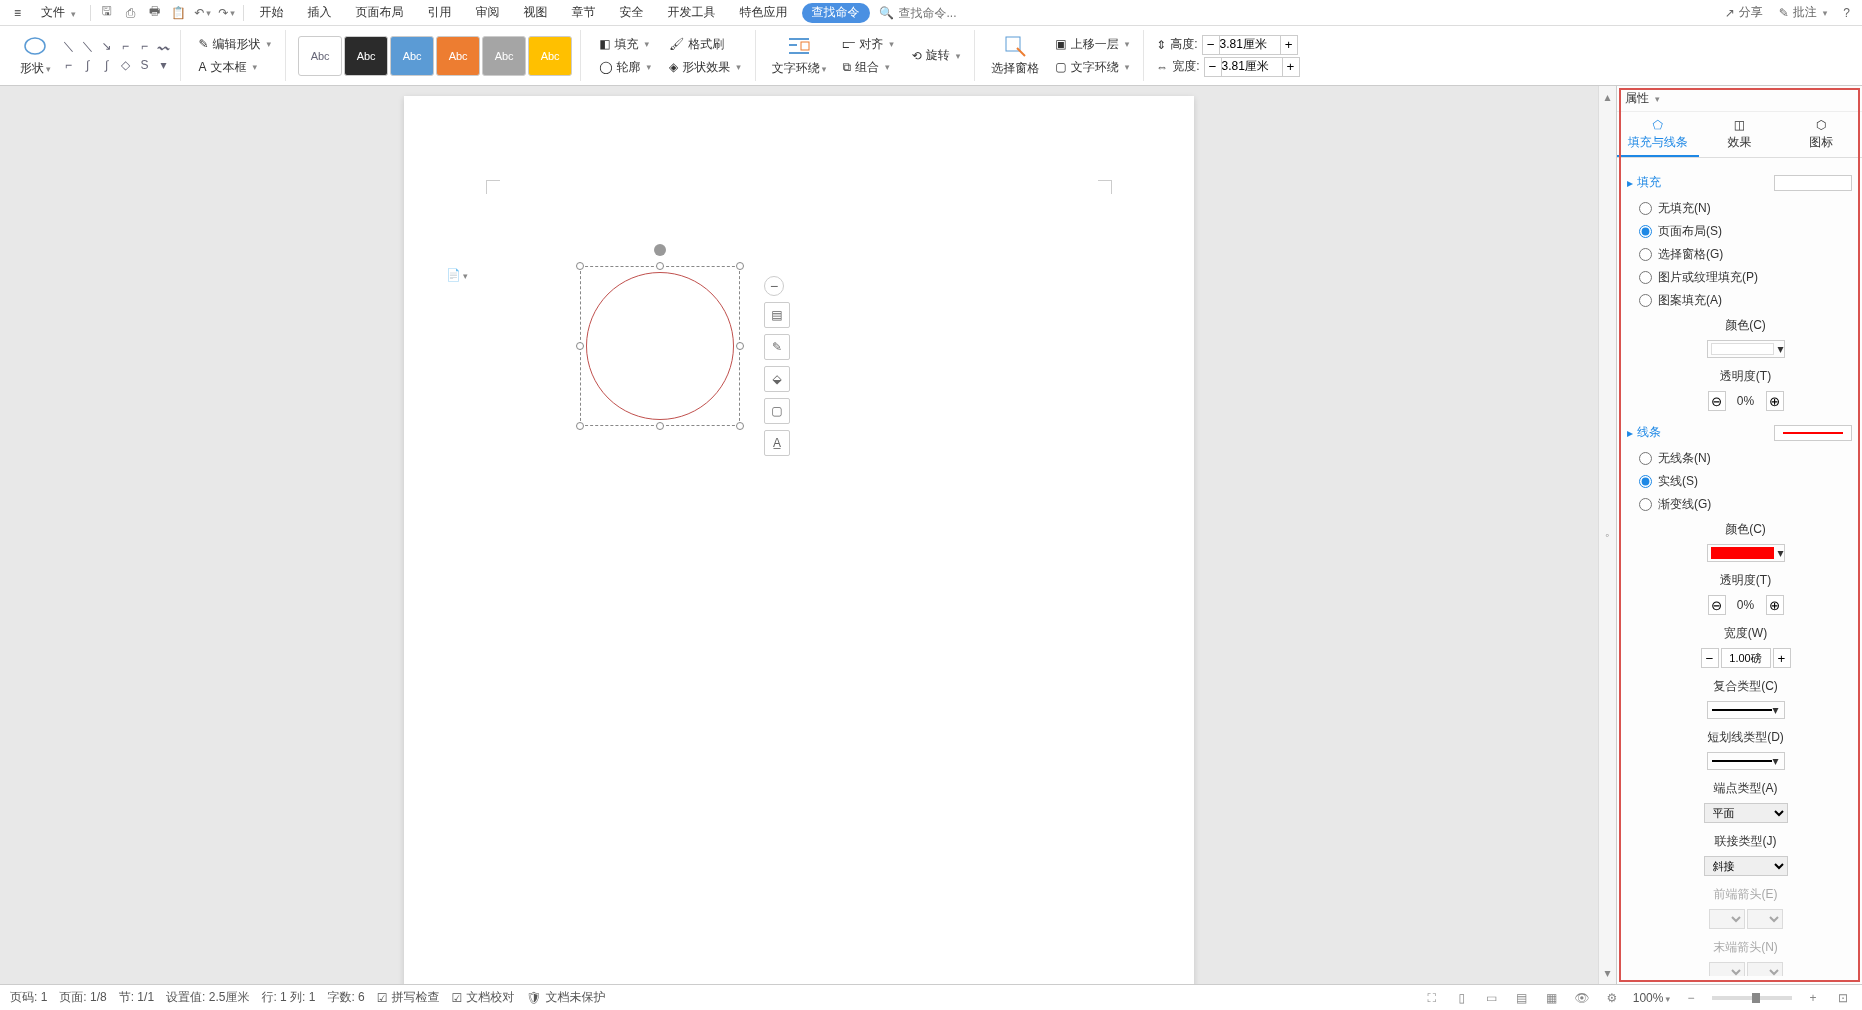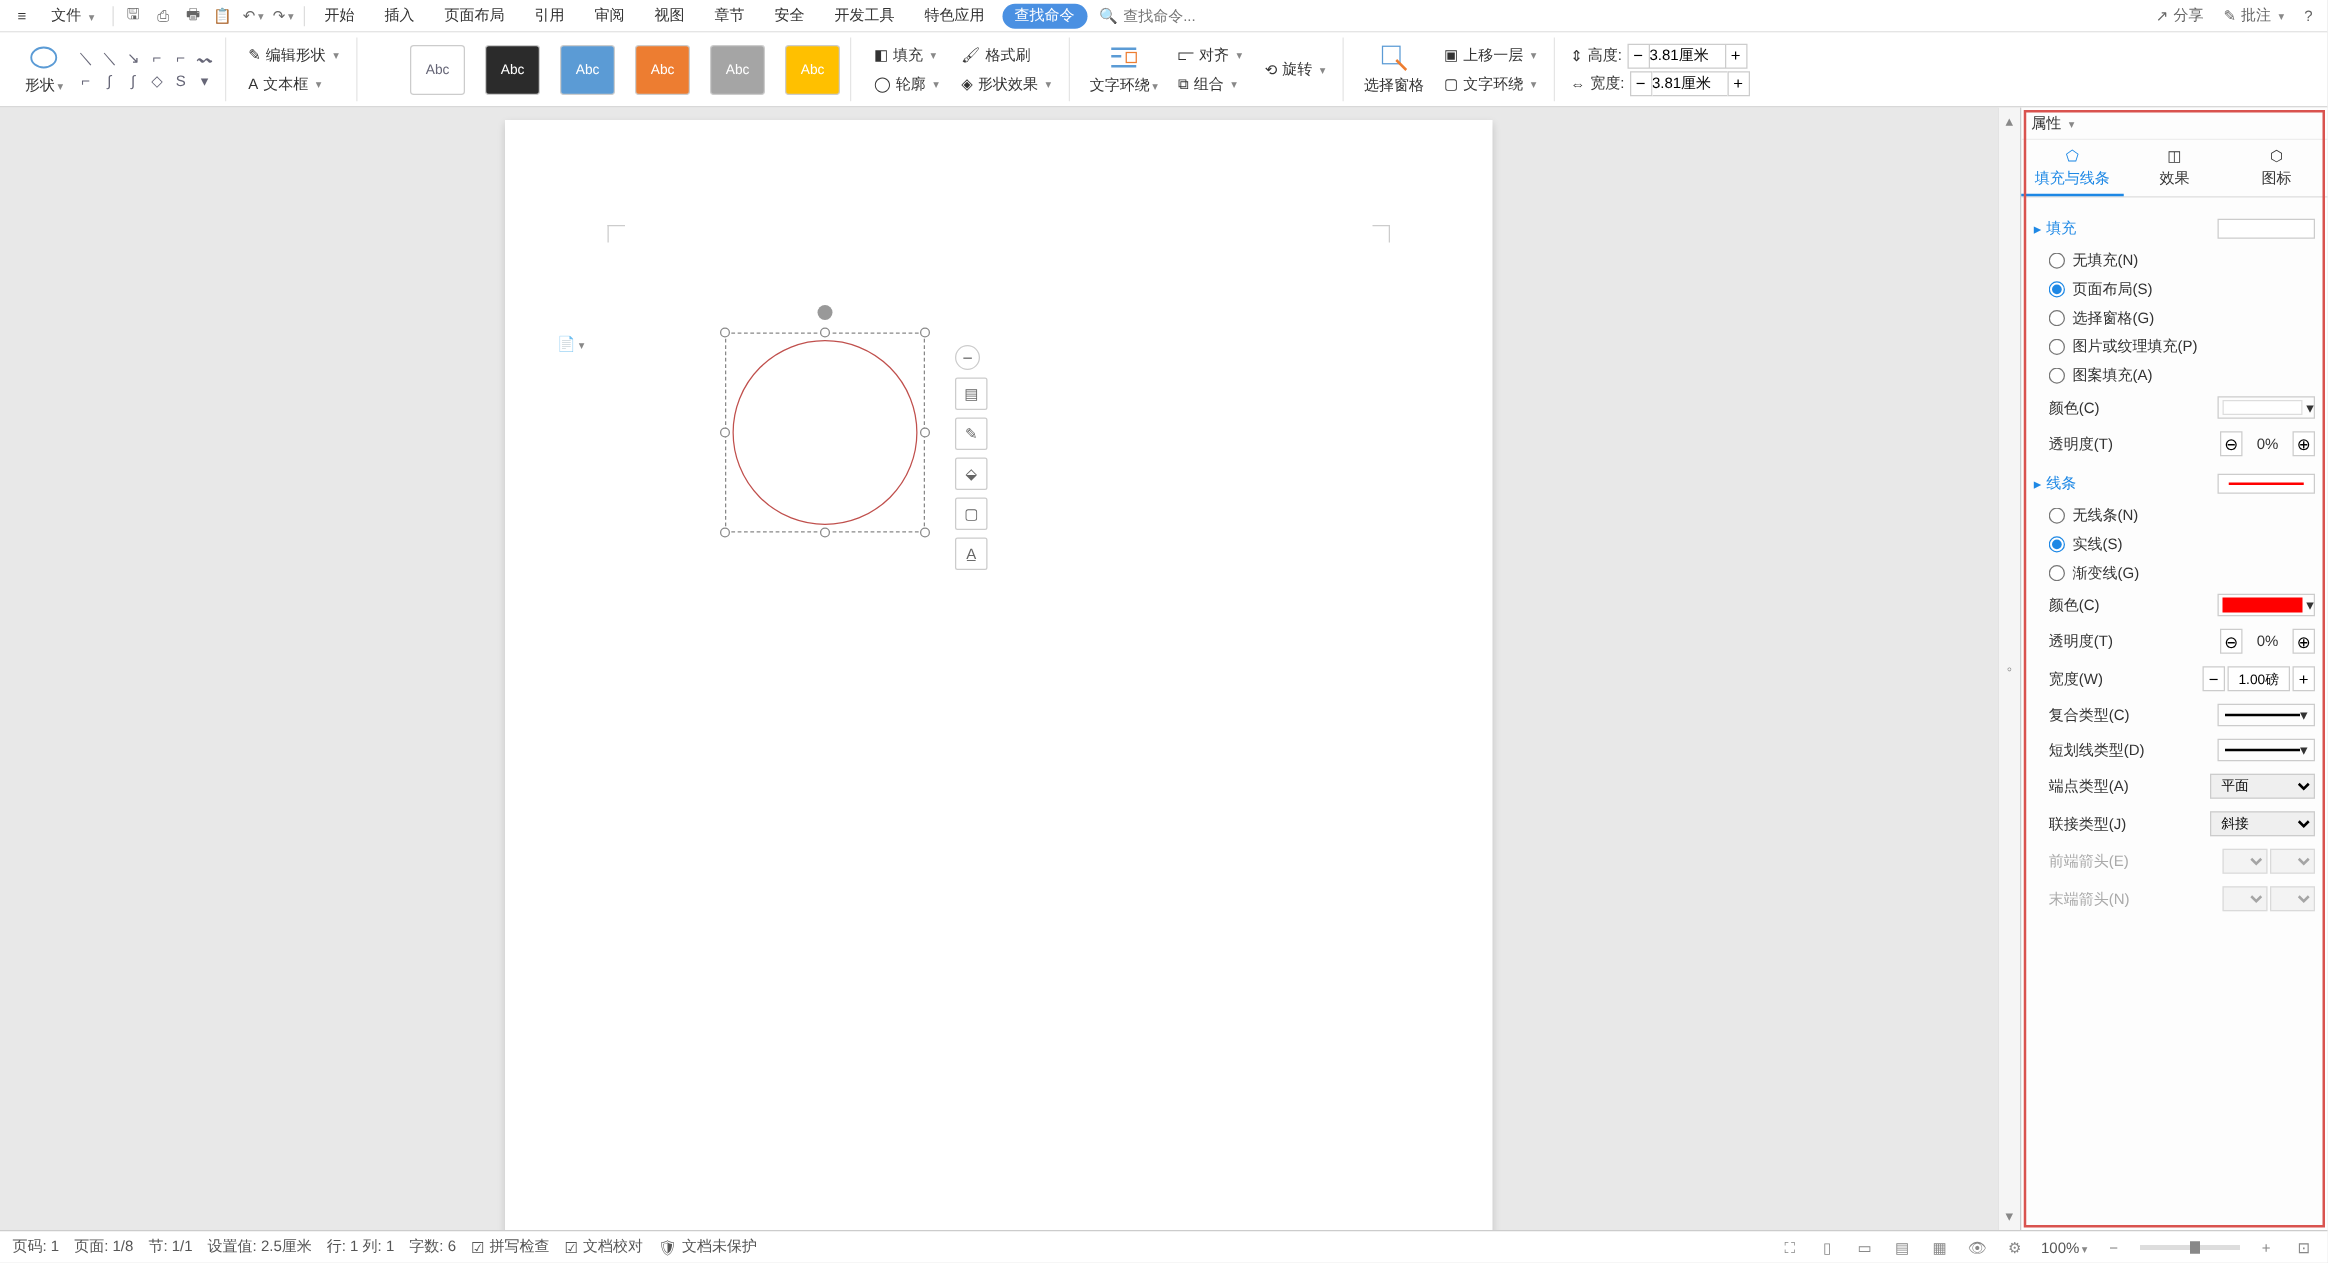--- a/index.html
+++ b/index.html
@@ -19,21 +19,21 @@
 
 
 .ribbon { height: 60px; background: #fff; border-bottom: 1px solid #ccc; display: flex; align-items: stretch; padding: 4px 8px; gap: 4px; }
 .ribbon-group { display: flex; align-items: center; gap: 6px; padding: 0 8px; border-right: 1px solid #e5e5e5; }
 .ribbon-group:last-child { border-right: none; }
 .shape-btn { display: flex; flex-direction: column; align-items: center; gap: 2px; padding: 2px 4px; cursor: pointer; }
 .shape-btn .bigicon { width: 24px; height: 24px; }
 .shape-grid { display: grid; grid-template-columns: repeat(6, 16px); grid-template-rows: repeat(2, 16px); gap: 3px; }
 .shape-grid span { width: 16px; height: 16px; display: flex; align-items: center; justify-content: center; color: #667; cursor: pointer; }
 .text-btn { display: flex; align-items: center; gap: 4px; padding: 2px 6px; cursor: pointer; font-size: 12px; }
-.style-row { display: flex; gap: 16px; margin-left: 30px; }
+.style-row { display: flex; gap: 2px; }
 .style-swatch { width: 44px; height: 40px; border: 1px solid #ccc; border-radius: 3px; display: flex; align-items: center; justify-content: center; font-size: 11px; cursor: pointer; }
 .sw-white { background: #fff; color: #667; }
 .sw-black { background: #2b2b2b; color: #fff; }
 .sw-blue { background: #5b9bd5; color: #fff; }
 .sw-orange { background: #ed7d31; color: #fff; }
 .sw-gray { background: #a5a5a5; color: #fff; }
 .sw-yellow { background: #ffc000; color: #fff; }
 .col-btns { display: flex; flex-direction: column; gap: 2px; }
 .dim-row { display: flex; align-items: center; gap: 4px; font-size: 12px; }
 .dim-row .stepper { display: flex; align-items: center; }
@@ -68,21 +68,21 @@
 .props-outline { position: absolute; inset: 2px; border: 2px solid #d9534f; pointer-events: none; }
 .props-title { padding: 4px 8px; font-size: 12px; border-bottom: 1px solid #eee; display:flex; align-items:center; gap:4px; }
 .props-tabs { display: flex; border-bottom: 1px solid #ddd; }
 .props-tab { flex: 1; text-align: center; padding: 6px 0 4px; font-size: 12px; cursor: pointer; display:flex; flex-direction:column; align-items:center; gap:2px; }
 .props-tab.active { color: #1e88e5; border-bottom: 2px solid #1e88e5; }
 .props-body { padding: 8px 10px; overflow-y: auto; height: calc(100% - 80px); }
 .section-hdr { color: #1e88e5; font-size: 12px; margin: 8px 0 6px; display: flex; align-items: center; gap: 4px; cursor: pointer; }
 .section-hdr .sw { width: 78px; height: 16px; border: 1px solid #ccc; margin-left: auto; background:#fff; }
 .radio-row { display: flex; align-items: center; gap: 6px; padding: 3px 0 3px 12px; font-size: 12px; cursor: pointer; }
 .radio-row input { accent-color: #1e88e5; }
-.prop-row { display: flex; align-items: center; gap: 6px; padding: 5px 0 5px 12px; font-size: 12px; }
+.prop-row { display: flex; align-items: center; gap: 6px; padding: 5px 0 5px 12px; font-size: 12px; flex-direction: column; }
 .prop-row .lbl { flex: 1; }
 .prop-row .ctl { display: flex; align-items: center; gap: 2px; }
 .prop-row select, .prop-row input[type=text] { height: 20px; border: 1px solid #ccc; font-size: 11px; padding: 0 4px; }
 .color-sw { width: 78px; height: 18px; border: 1px solid #ccc; cursor: pointer; display:flex; align-items:center; }
 .color-sw .chip { flex:1; height: 12px; margin: 0 3px; }
 .sm-btn { width: 18px; height: 20px; border: 1px solid #ccc; background: #fff; cursor: pointer; display:flex;align-items:center;justify-content:center; }
 .line-sw { width: 78px; height: 18px; border: 1px solid #ccc; display:flex; align-items:center; justify-content:center; cursor:pointer; }
 .line-sw .ln { width: 60px; height: 2px; background: #000; }
 .disabled { color: #aaa; }
 

